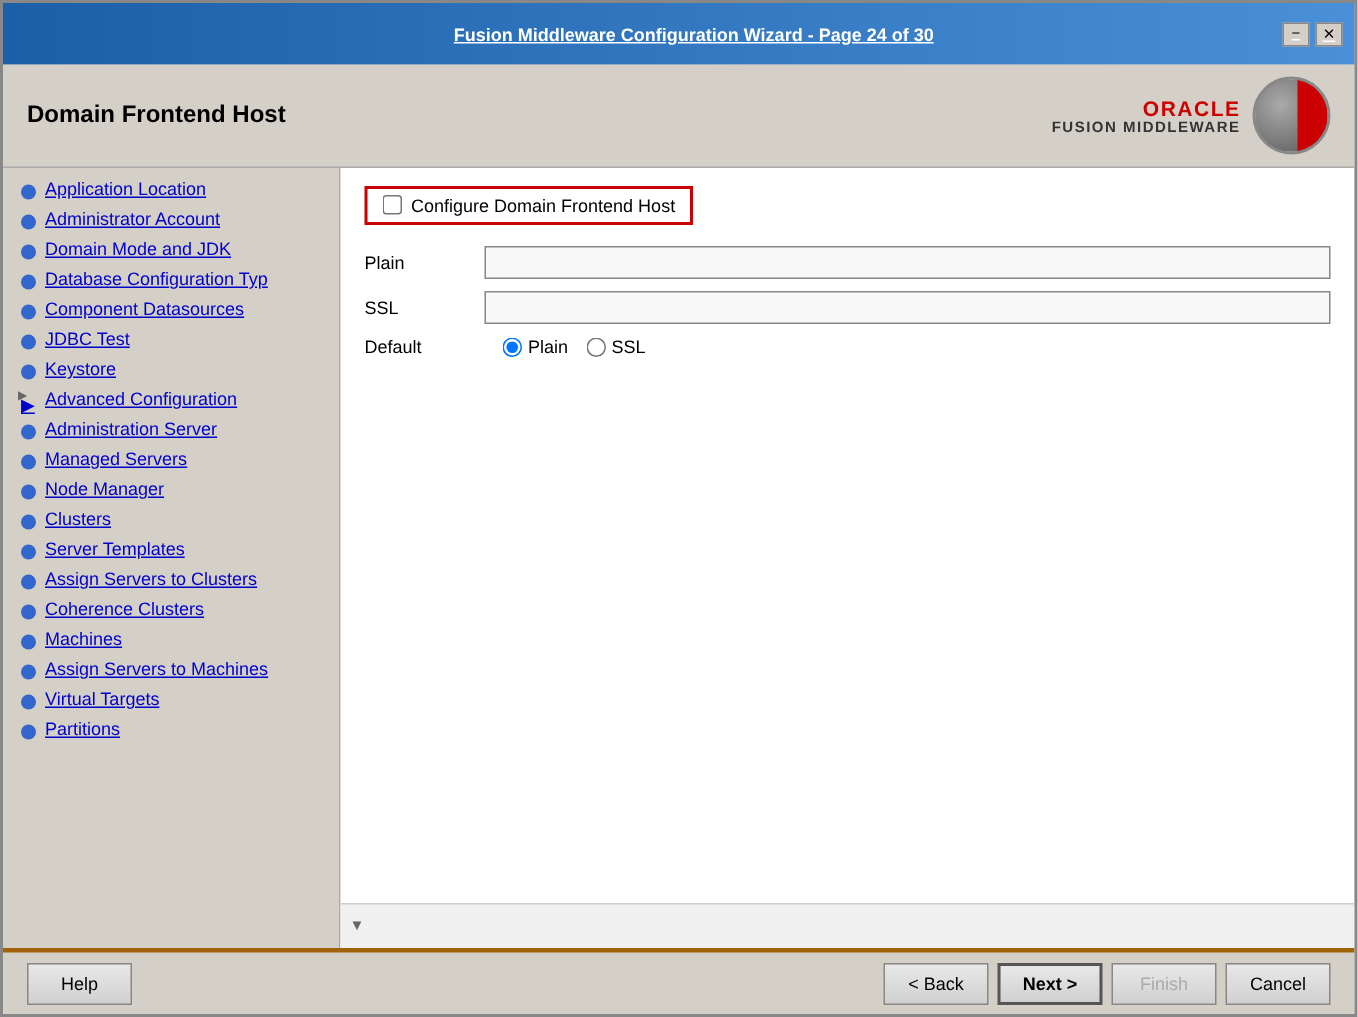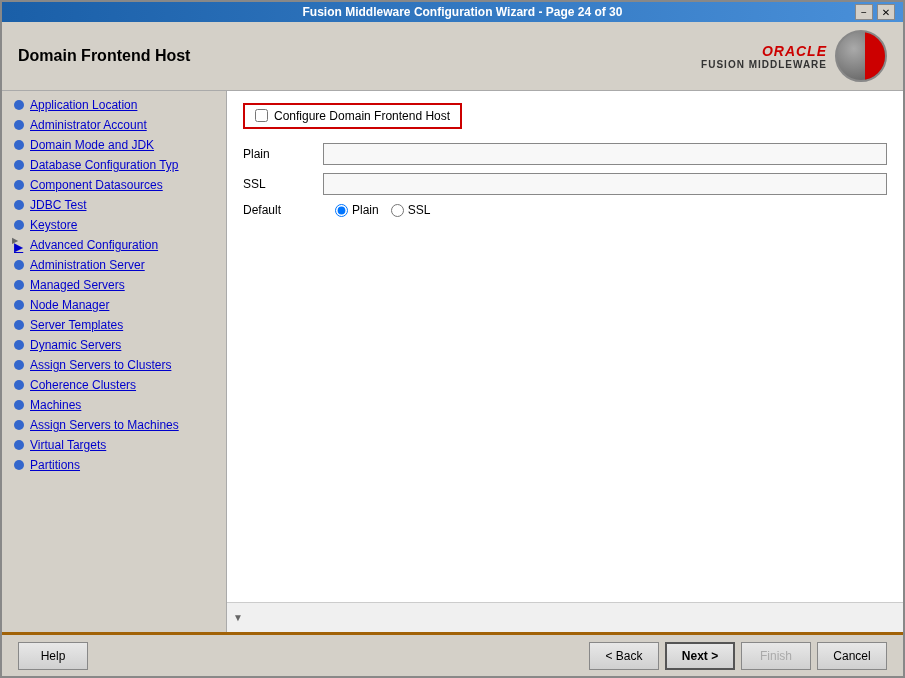--- a/index.html
+++ b/index.html
@@ -19,22 +19,23 @@
       display: flex;
       flex-direction: column;
     }
     .title-bar {
       background: linear-gradient(to right, #1a5fa8, #4a90d9);
       color: white;
       padding: 4px 8px;
       display: flex;
       justify-content: space-between;
       align-items: center;
-      height: 20px;
+      height: 41px;
       flex-shrink: 0;
+      text-decoration: underline;
     }
     .title-bar-text {
       font-size: 12px;
       font-weight: bold;
       flex: 1;
       text-align: center;
     }
     .title-bar-controls {
       display: flex;
       gap: 4px;
@@ -76,21 +77,20 @@
       align-items: center;
       gap: 8px;
     }
     .oracle-text {
       text-align: right;
     }
     .oracle-brand {
       color: #cc0000;
       font-size: 14px;
       font-weight: bold;
-      font-style: italic;
       letter-spacing: 1px;
     }
     .oracle-sub {
       color: #333;
       font-size: 10px;
       font-weight: bold;
       letter-spacing: 1px;
     }
     .oracle-globe {
       width: 52px;
@@ -128,21 +128,21 @@
     .sidebar::-webkit-scrollbar-track {
       background: #d4d0c8;
       border: 1px solid #aaa;
     }
     .sidebar::-webkit-scrollbar-thumb {
       background: #b0b0b0;
       border: 1px solid #888;
     }
     .sidebar-item {
       display: flex;
-      align-items: center;
+      align-items: flex-end;
       padding: 3px 8px 3px 12px;
       cursor: pointer;
       color: #0000cc;
       text-decoration: underline;
       font-size: 12px;
     }
     .sidebar-dot {
       width: 10px;
       height: 10px;
       border-radius: 50%;
@@ -318,25 +318,25 @@
         <div class="sidebar-item">
           <div class="sidebar-dot blue"></div>
           <span>Managed Servers</span>
         </div>
         <div class="sidebar-item">
           <div class="sidebar-dot blue"></div>
           <span>Node Manager</span>
         </div>
         <div class="sidebar-item">
           <div class="sidebar-dot blue"></div>
+          <span>Clusters</span>
+        </div>
+        <div class="sidebar-item">
+          <div class="sidebar-dot blue"></div>
           <span>Server Templates</span>
-        </div>
-        <div class="sidebar-item">
-          <div class="sidebar-dot blue"></div>
-          <span>Dynamic Servers</span>
         </div>
         <div class="sidebar-item">
           <div class="sidebar-dot blue"></div>
           <span>Assign Servers to Clusters</span>
         </div>
         <div class="sidebar-item">
           <div class="sidebar-dot blue"></div>
           <span>Coherence Clusters</span>
         </div>
         <div class="sidebar-item">

